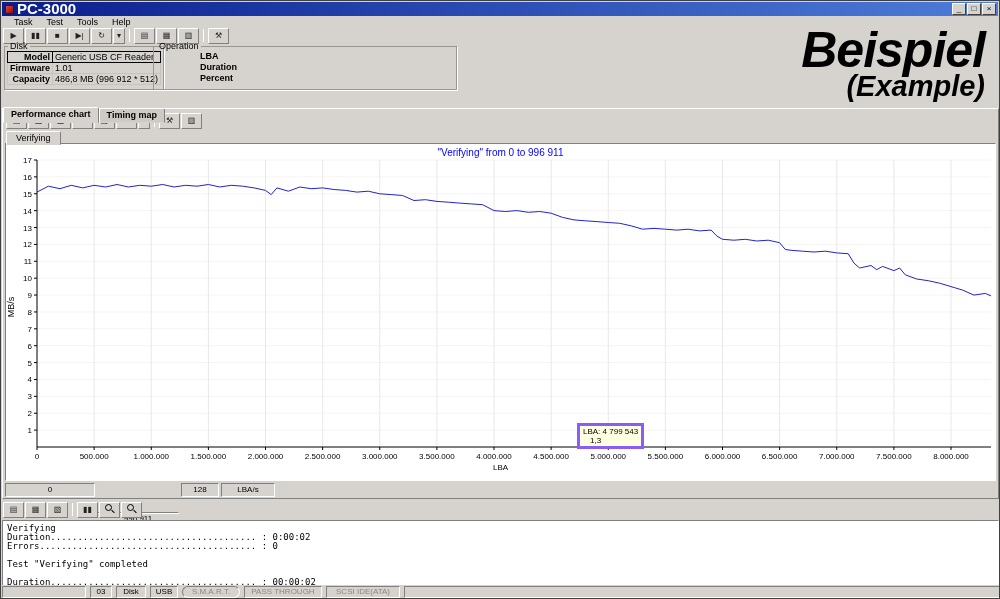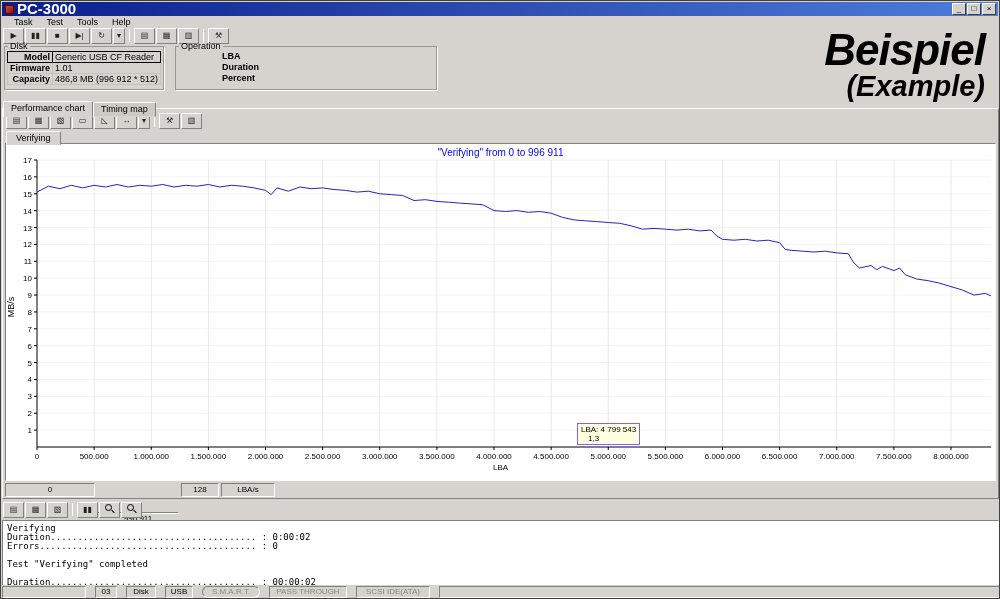--- a/index.html
+++ b/index.html
@@ -30,33 +30,33 @@
   .tb-btn { min-width:21px; height:16px; font-size:8px; line-height:12px;
     background:#d6d3ce; border:1px solid; border-color:#fff #808080 #808080 #fff;
     padding:0 2px; color:#222; }
   .tb-btn.narrow { min-width:12px; }
   .tb-sep { width:1px; height:13px; background:#808080; border-right:1px solid #fff; margin:0 3px; }
   
   fieldset { position:absolute; margin:0; padding:0; border:1px solid #9a978f;
     box-shadow:1px 1px 0 #fff; }
   legend { font-size:9px; padding:0 2px; margin-left:3px; }
   #disk-group { left:3px; top:40px; width:155px; height:49px; }
-  #op-group   { left:174px; top:40px; width:262px; height:49px; }
+  #op-group   { left:152px; top:40px; width:304px; height:49px; }
   .disk-table { width:149px; border-collapse:collapse; font-size:9px; margin:0 2px; }
   .disk-table td { border:1px solid #c6c3bc; padding:0 2px; height:11px; white-space:nowrap; }
   .disk-table td.lbl { font-weight:bold; text-align:right; width:44px; }
   .disk-table tr.sel td { border-color:#000; }
   .op-row { font-size:9px; font-weight:bold; padding-left:46px; height:11px; line-height:11px; }
   
   #watermark { position:absolute; top:27px; right:14px; text-align:right;
     font-style:italic; font-weight:bold; color:#000; }
-  .wm1 { font-size:44px; line-height:44px; letter-spacing:-1px; }
+  .wm1 { font-size:50px; line-height:44px; letter-spacing:-1px; }
   .wm2 { font-size:29px; line-height:28px; }
   
-  #tabstrip { position:absolute; left:2px; top:100px; display:flex; align-items:flex-end; }
+  #tabstrip { position:absolute; left:2px; top:106px; display:flex; align-items:flex-end;font-weight:bold; }
   .tab { font-size:9px; padding:1px 7px 2px 7px; background:#d6d3ce;
     border:1px solid; border-color:#fff #808080 #d6d3ce #fff;
     border-radius:2px 2px 0 0; margin-right:0; position:relative; }
   .tab.active { z-index:3; padding-bottom:3px; }
   .tab.inactive { background:#cdcac3; margin-bottom:0; z-index:1; }
   
   #main-panel { position:absolute; left:1px; top:107px; width:997px; height:391px;
     border:1px solid; border-color:#fff #808080 #808080 #fff; background:#d6d3ce; }
   #chart-toolbar { position:absolute; left:3px; top:3px; height:17px; }
   #subtab { position:absolute; left:3px; top:22px; font-size:9px; padding:1px 9px;
@@ -64,36 +64,36 @@
     border-radius:2px 2px 0 0; z-index:3; }
   #chart-area { position:absolute; left:2px; top:34px; width:991px; height:338px;
     background:#fff; border:1px solid; border-color:#808080 #fff #fff #808080; }
   #chart-svg { position:absolute; left:0; top:0; font-family:"Liberation Sans",sans-serif; }
   #chart-title { position:absolute; top:3px; left:0; width:100%; text-align:center;
     color:#0000ff; font-size:10px; }
   #ylabel { position:absolute; left:-12px; top:158px; transform:rotate(-90deg);
     font-size:9px; width:34px; text-align:center; }
   #xlabel { position:absolute; bottom:8px; left:0; width:100%; text-align:center; font-size:8px; }
   #tooltip { position:absolute; left:571px; top:279px; background:#ffffe1;
-    border:1px solid #8b5cf6; font-size:8px; line-height:9px; padding:1px 3px; white-space:nowrap; }
+    border:3px solid #8b5cf6; font-size:8px; line-height:9px; padding:1px 3px; white-space:nowrap; }
   #tooltip .tt2 { padding-left:7px; }
   #chart-status { position:absolute; left:2px; top:374px; height:14px; display:flex; gap:2px; }
   .cs-cell { border:1px solid; border-color:#808080 #fff #fff #808080;
     font-size:8px; line-height:11px; text-align:center; background:#d6d3ce; }
   .cs-w1{width:90px;} .cs-w2{width:82px;margin-top:29px;} .cs-w3{width:38px;} .cs-w4{width:54px;}
   
   #log-toolbar { position:absolute; left:2px; top:500px; height:17px; }
   #log-area { position:absolute; left:1px; top:519px; width:997px; height:67px;
     background:#fff; border:1px solid; border-color:#808080 #fff #fff #808080;
     font-family:"DejaVu Sans Mono",monospace; font-size:9px; line-height:9px;
     padding:3px 4px; overflow:hidden; }
   .log-line { min-height:9px; white-space:pre; }
   
   #statusbar { position:absolute; left:0; bottom:0; width:1000px; height:13px;
-    display:flex; gap:9px; padding:1px 1px 0 1px; background:#d6d3ce; }
+    display:flex; gap:4px; padding:1px 1px 0 1px; background:#d6d3ce; }
   .sb-cell { border:1px solid; border-color:#808080 #fff #fff #808080;
     font-size:8px; line-height:9px; padding:0 3px; text-align:center; white-space:nowrap; overflow:hidden; }
   .sb-cell.disabled { color:#8a8880; }
   .sb-w0{width:84px;} .sb-w1{width:22px;} .sb-w2{width:30px;} .sb-w3{width:28px;}
   .sb-w4{width:58px;border-radius:6px;} .sb-w5{width:78px;} .sb-w6{width:74px;} .sb-fill{flex:1;}
   
   .mag { position:relative; width:11px; height:11px; display:inline-block; }
   .mag::before { content:""; position:absolute; left:1px; top:1px; width:5px; height:5px;
     border:1px solid #000; border-radius:50%; }
   .mag::after { content:""; position:absolute; left:7px; top:8px; width:4px; height:1px;

